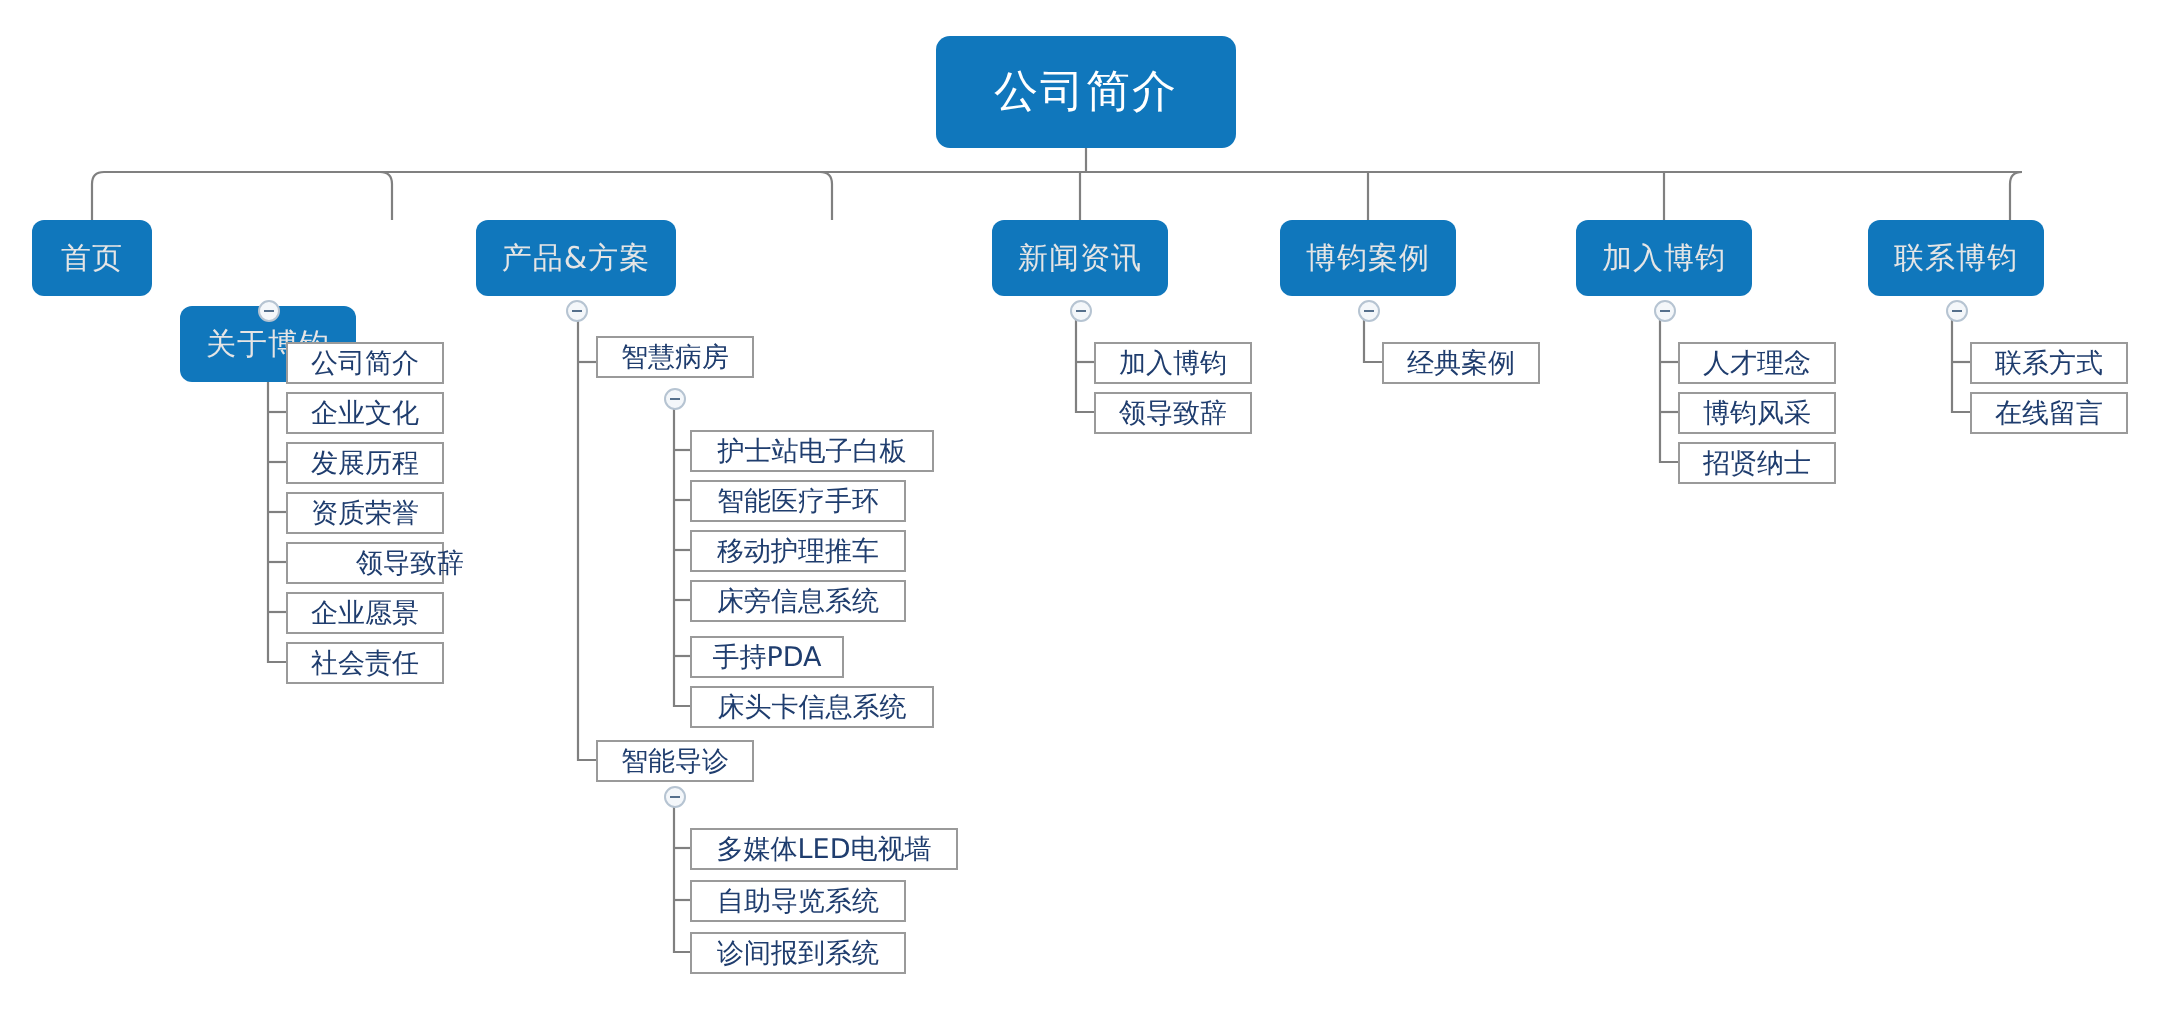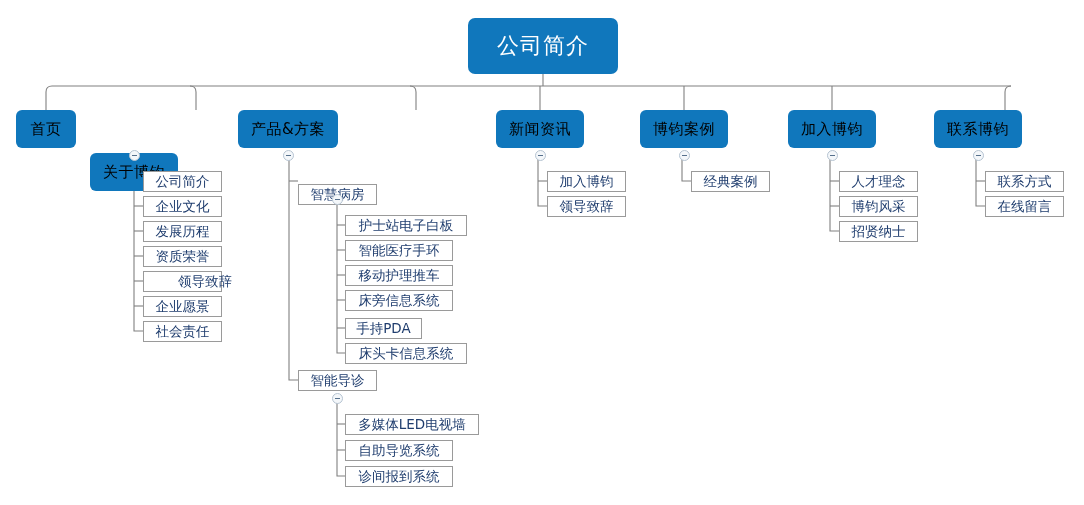--- a/index.html
+++ b/index.html
@@ -42,21 +42,21 @@
     background: #1077BC;
     color: #ffffff;
     border-radius: 7px;
     font-size: 22px;
     letter-spacing: 1px;
     height: 56px;
   }
 
   .node.lvl2 {
     background: #1077BC;
-    color: #000000;
+    color: #e5e5e5;
     border-radius: 6px;
     font-size: 15px;
     height: 38px;
     letter-spacing: 0.5px;
   }
 
   .node.lvl3, .node.lvl4 {
     background: #ffffff;
     color: #1F3D6E;
     border: 1px solid #9a9a9a;
@@ -168,21 +168,21 @@
       <div class="toggle" style="left: 972.5px; top: 150px;">
         <i></i>
       </div>
       <div class="node lvl3" style="left: 143px; top: 171px; width: 79px; height: 21px;">公司简介</div>
       <div class="node lvl3" style="left: 143px; top: 196px; width: 79px; height: 21px;">企业文化</div>
       <div class="node lvl3" style="left: 143px; top: 221px; width: 79px; height: 21px;">发展历程</div>
       <div class="node lvl3" style="left: 143px; top: 246px; width: 79px; height: 21px;">资质荣誉</div>
       <div class="node lvl3" style="left: 143px; top: 271px; width: 79px; height: 21px; padding-left: 45px;">领导致辞</div>
       <div class="node lvl3" style="left: 143px; top: 296px; width: 79px; height: 21px;">企业愿景</div>
       <div class="node lvl3" style="left: 143px; top: 321px; width: 79px; height: 21px;">社会责任</div>
-      <div class="node lvl3" style="left: 298px; top: 184px; width: 79px; height: 21px;">智慧病房</div>
+      <div class="node lvl3" style="left: 298px; top: 168px; width: 79px; height: 21px;">智慧病房</div>
       <div class="toggle" style="left: 332px; top: 194px;">
         <i></i>
       </div>
       <div class="node lvl3" style="left: 298px; top: 370px; width: 79px; height: 21px;">智能导诊</div>
       <div class="toggle" style="left: 332px; top: 393px;">
         <i></i>
       </div>
       <div class="node lvl3" style="left: 547px; top: 171px; width: 79px; height: 21px;">加入博钧</div>
       <div class="node lvl3" style="left: 547px; top: 196px; width: 79px; height: 21px;">领导致辞</div>
       <div class="node lvl3" style="left: 691px; top: 171px; width: 79px; height: 21px;">经典案例</div>

